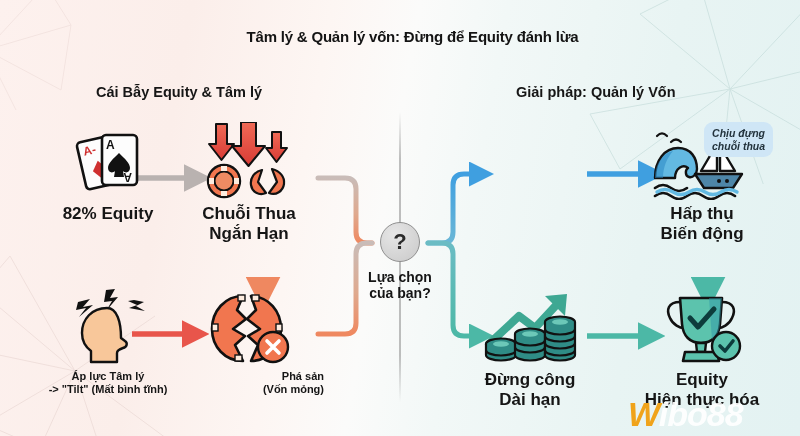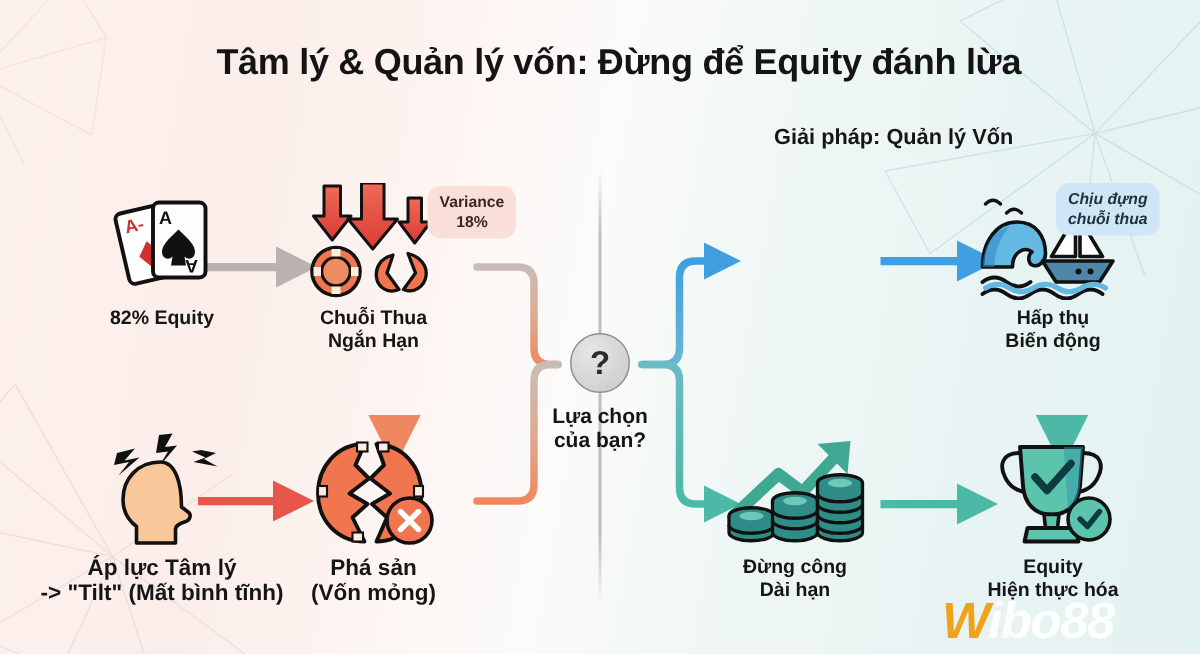--- a/index.html
+++ b/index.html
@@ -19,47 +19,47 @@
   .deco-tl{left:-24px;top:-20px;width:150px;height:130px;opacity:.35;}
 
   
   .divider{
     position:absolute;left:399px;top:112px;width:1.5px;height:290px;
     background:linear-gradient(to bottom,rgba(150,150,150,0) 0%,rgba(140,140,140,.55) 16%,rgba(140,140,140,.55) 84%,rgba(150,150,150,0) 100%);
   }
 
   .title{
     position:absolute;left:0;right:0;top:28px;text-align:center;
-    font-size:24px;font-weight:bold;color:#141414;letter-spacing:-.2px;
+    font-size:15px;font-weight:bold;color:#141414;letter-spacing:-.2px;
     white-space:nowrap;
     padding-left:25px;
   }
   .subtitle{
     position:absolute;top:84px;font-size:14.5px;font-weight:bold;color:#161616;
     white-space:nowrap;
   }
   .sub-left{left:96px;}
   .sub-right{left:516px;}
 
   
   .node{position:absolute;text-align:center;width:150px;}
   .node .icon{height:78px;display:flex;align-items:flex-end;justify-content:center;}
   .node .label{
-    margin-top:4px;font-size:13px;font-weight:bold;color:#151515;line-height:1.16;
+    margin-top:4px;font-size:17px;font-weight:bold;color:#151515;line-height:1.16;
     white-space:pre-line;
   }
   #n-cards{left:33px;top:122px;}
   #n-chips{left:174px;top:122px;}
   #n-head{left:33px;top:288px;}
-  #n-broken{left:174px;top:288px;}
+  #n-broken{left:174px;top:288px;text-align:right;}
   #n-shield{left:455px;top:122px;}
   #n-boat{left:627px;top:122px;}
   #n-growth{left:455px;top:288px;}
   #n-trophy{left:627px;top:288px;}
-  #n-head .label,#n-broken .label{font-size:15px;}
+  #n-head .label,#n-broken .label{font-size:11px;}
   #n-head .label{width:178px;margin-left:-14px;}
 
   
   .badge{
     position:absolute;border-radius:9px;padding:5px 8px;
     font-size:10.5px;font-weight:bold;line-height:1.2;text-align:center;white-space:pre-line;
   }
   #badge-variance{left:285px;top:124px;background:#fadfd9;color:#3a2724;}
   #badge-endure{left:704px;top:122px;background:#cfe6f6;color:#22323c;font-style:italic;}
 
@@ -104,20 +104,21 @@
   <svg class="deco deco-bl" viewBox="0 0 220 190">
     <g stroke="#e3cfcb" stroke-width="1" fill="none">
       <path d="M95 115 L0 35 M95 115 L30 0 M95 115 L0 95 M95 115 L5 168 M95 115 L60 192 M95 115 L120 192 M95 115 L190 185 M95 115 L175 60"></path>
       <path d="M0 35 L30 0 M5 168 L60 192 M60 192 L120 192 M120 192 L190 185"></path>
     </g>
   </svg>
 
   <div class="divider"></div>
 
   <div class="title">Tâm lý &amp; Quản lý vốn: Đừng để Equity đánh lừa</div>
+  <div class="subtitle sub-left">Cái Bẫy Equity &amp; Tâm lý</div>
   <div class="subtitle sub-right">Giải pháp: Quản lý Vốn</div>
 
   <svg class="flow">
     <defs>
       <linearGradient id="gradRedA" x1="0" y1="0" x2="0" y2="1">
         <stop offset="0%" stop-color="#ef6a56"></stop>
           <stop offset="100%" stop-color="#d93b35"></stop>
       </linearGradient>
       <linearGradient id="gradOr" x1="0" y1="0" x2="0" y2="1">
         <stop offset="0%" stop-color="#f59a6a"></stop>
@@ -248,22 +249,20 @@
           <rect x="36" y="67" width="7" height="6"></rect>
         </g>
         <circle cx="74" cy="59" r="15" fill="#f1764f" stroke="#111" stroke-width="2.4"></circle>
         <path d="M68 53 L80 65 M80 53 L68 65" stroke="#fff" stroke-width="3.6" stroke-linecap="round"></path>
       </svg>
     </div>
     <div class="label">Phá sản
 (Vốn mỏng)</div>
   </div>
 
-  <div class="badge" id="badge-variance">Variance
-18%</div>
 
   <div id="decision">
     <div class="q-circle">?</div>
     <div class="label">Lựa chọn
 của bạn?</div>
   </div>
 
 
   <div class="node" id="n-boat">
     <div class="icon">

